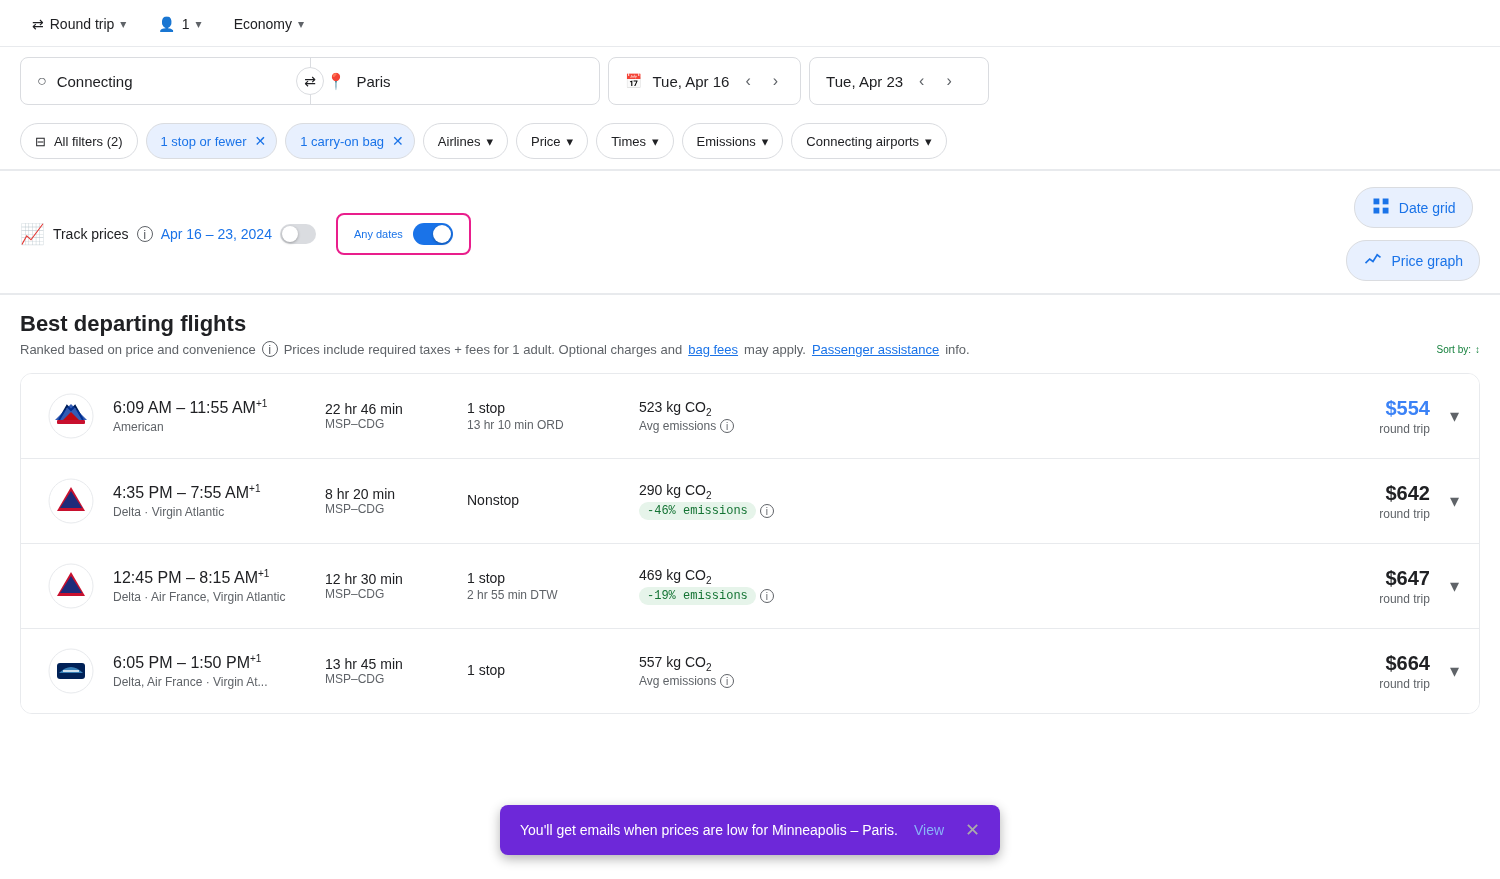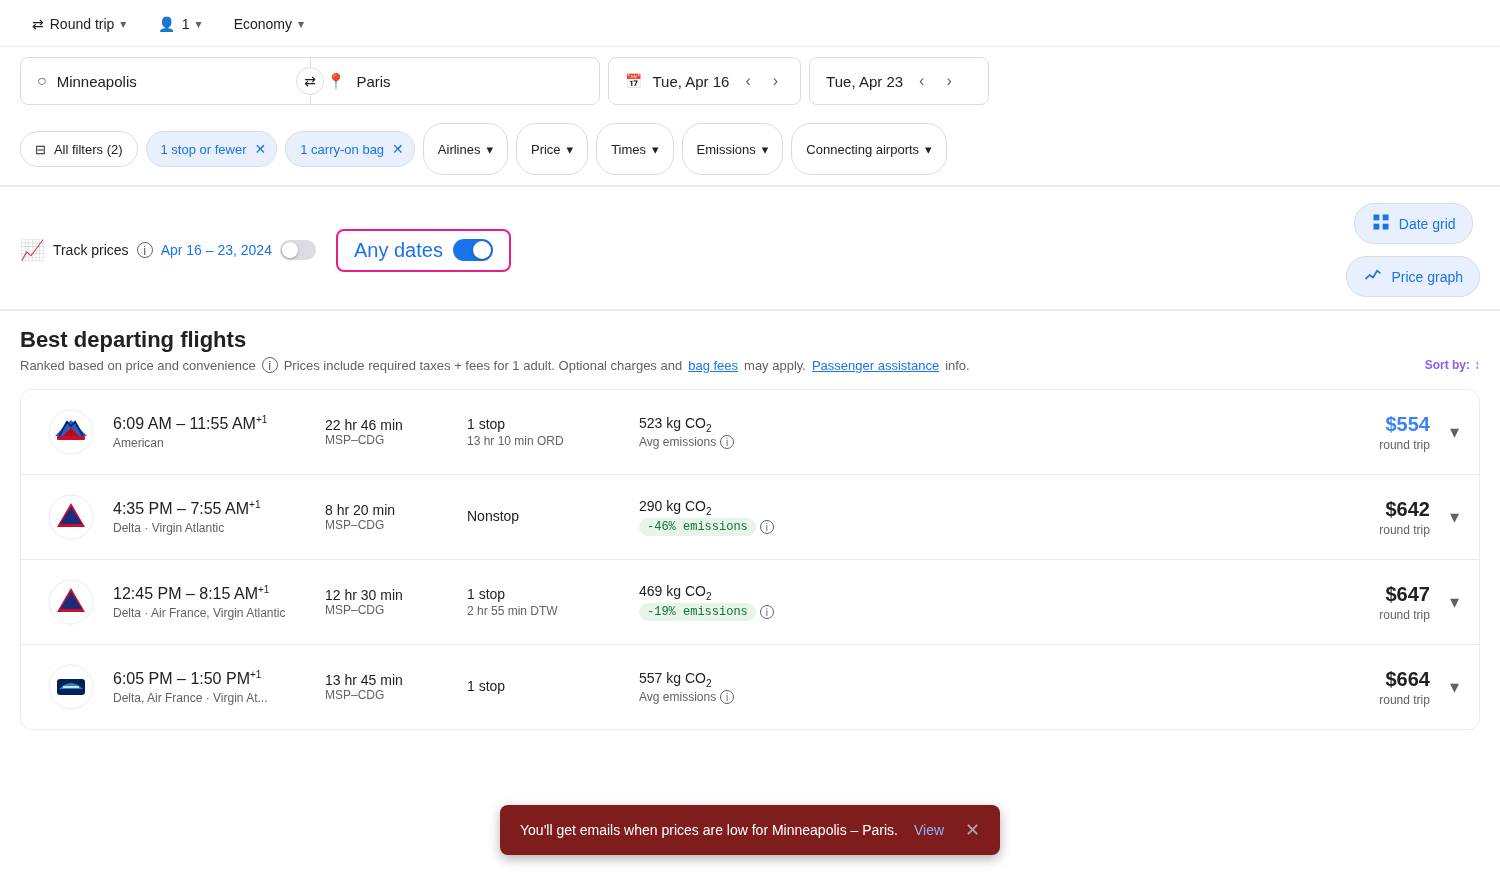--- a/index.html
+++ b/index.html
@@ -13,21 +13,21 @@
     
     .search-row { display: flex; align-items: center; gap: 8px; padding: 10px 20px; }
     .origin-box { flex: 1; display: flex; align-items: center; padding: 0 16px; gap: 10px; border-right: 1px solid #dadce0; min-width: 200px; }
     .dest-box { flex: 1; display: flex; align-items: center; padding: 0 16px; gap: 10px; min-width: 200px; }
     .search-combined { display: flex; border: 1px solid #dadce0; border-radius: 8px; overflow: visible; height: 48px; flex: 1; max-width: 580px; position: relative; }
     .swap-btn { position: absolute; left: 50%; transform: translateX(-50%); top: 50%; margin-top: -14px; z-index: 10; background: #fff; border: 1px solid #dadce0; border-radius: 50%; width: 28px; height: 28px; display: flex; align-items: center; justify-content: center; cursor: pointer; font-size: 14px; }
     .date-box { display: flex; align-items: center; border: 1px solid #dadce0; border-radius: 8px; height: 48px; padding: 0 16px; gap: 10px; cursor: pointer; min-width: 180px; }
 
     
     .filter-row { display: flex; align-items: center; gap: 8px; padding: 8px 20px 10px; border-bottom: 1px solid #e8eaed; flex-wrap: wrap; }
-    .filter-btn { display: flex; align-items: center; gap: 6px; padding: 6px 14px; border: 1px solid #dadce0; border-radius: 20px; background: #fff; cursor: pointer; font-size: 13px; color: #202124; height: 52px; }
+    .filter-btn { display: flex; align-items: center; gap: 6px; padding: 6px 14px; border: 1px solid #dadce0; border-radius: 20px; background: #fff; cursor: pointer; font-size: 13px; color: #202124; height: 36px; }
     .filter-chip { display: flex; align-items: center; gap: 6px; padding: 6px 10px 6px 14px; border: 1px solid #dadce0; border-radius: 20px; background: #e8f0fe; cursor: pointer; font-size: 13px; color: #1a73e8; height: 36px; }
     .chip-x { cursor: pointer; font-size: 14px; color: #1a73e8; margin-left: 2px; }
     .all-filters-btn { display: flex; align-items: center; gap: 8px; padding: 6px 14px; border: 1px solid #dadce0; border-radius: 20px; background: #fff; cursor: pointer; font-size: 13px; color: #202124; height: 36px; }
 
     
     .track-row { display: flex; align-items: center; padding: 16px 20px 12px; gap: 20px; border-bottom: 1px solid #e8eaed; }
     .track-left { display: flex; align-items: center; gap: 8px; }
     .toggle-switch { width: 36px; height: 20px; background: #dadce0; border-radius: 10px; position: relative; cursor: pointer; }
     .toggle-switch.off { background: #dadce0; }
     .toggle-knob { width: 16px; height: 16px; background: #fff; border-radius: 50%; position: absolute; top: 2px; left: 2px; transition: left 0.2s; box-shadow: 0 1px 3px rgba(0,0,0,0.3); }
@@ -35,21 +35,21 @@
     .toggle-on { width: 40px; height: 22px; background: #1a73e8; border-radius: 11px; position: relative; cursor: pointer; }
     .toggle-on-knob { width: 18px; height: 18px; background: #fff; border-radius: 50%; position: absolute; top: 2px; right: 2px; box-shadow: 0 1px 3px rgba(0,0,0,0.3); }
     .track-right { margin-left: auto; display: flex; align-items: center; gap: 12px; flex-direction: column; }
     .view-btn { display: flex; align-items: center; gap: 8px; padding: 8px 16px; border: 1px solid #dadce0; border-radius: 20px; background: #e8f0fe; cursor: pointer; font-size: 14px; color: #1a73e8; }
 
     
     .results-section { padding: 16px 20px; }
     .results-title { font-size: 22px; font-weight: 600; color: #202124; margin-bottom: 4px; }
     .results-subtitle { font-size: 13px; color: #5f6368; display: flex; align-items: center; gap: 6px; }
     .results-subtitle a { color: #1a73e8; text-decoration: underline; cursor: pointer; }
-    .sort-by { margin-left: auto; color: #8b5cf6; font-size: 12px; cursor: pointer; display: flex; align-items: center; gap: 4px; font-weight: bold; }
+    .sort-by { margin-left: auto; color: #15803d; font-size: 10px; cursor: pointer; display: flex; align-items: center; gap: 4px; }
     .subtitle-row { display: flex; margin-bottom: 16px; gap: 32px; }
 
     
     .flights-container { border: 1px solid #e8eaed; border-radius: 12px; overflow: hidden; }
     .flight-row { display: flex; align-items: center; padding: 18px 20px; border-bottom: 1px solid #e8eaed; cursor: pointer; background: #fff; gap: 12px; }
     .flight-row:last-child { border-bottom: none; }
     .airline-logo { width: 60px; display: flex; align-items: center; justify-content: center; flex-shrink: 0; }
     .flight-times { min-width: 200px; }
     .flight-time { font-size: 16px; font-weight: 500; color: #202124; }
     .flight-airline { font-size: 12px; color: #5f6368; margin-top: 2px; }
@@ -65,21 +65,21 @@
     .emissions-badge { padding: 2px 8px; border-radius: 12px; font-size: 12px; font-weight: 500; font-family: Liberation Mono, monospace; }
     .badge-green { background: #e6f4ea; color: #137333; }
     .flight-price { min-width: 140px; text-align: right; }
     .price-amount { font-size: 20px; font-weight: 600; }
     .price-green { color: #3b82f6; }
     .price-black { color: #202124; }
     .price-label { font-size: 12px; color: #5f6368; margin-top: 2px; }
     .expand-btn { color: #5f6368; cursor: pointer; font-size: 18px; margin-left: 8px; }
 
     
-    .toast { position: fixed; bottom: 24px; left: 50%; transform: translateX(-50%); background: #7f1d1d; color: #fff; border-radius: 8px; padding: 14px 20px; display: flex; align-items: center; gap: 16px; font-size: 14px; min-width: 500px; z-index: 100; box-shadow: 0 4px 12px rgba(0,0,0,0.3); }
+    .toast { position: fixed; bottom: 24px; left: 50%; transform: translateX(-50%); background: #6d28d9; color: #fff; border-radius: 8px; padding: 14px 20px; display: flex; align-items: center; gap: 16px; font-size: 14px; min-width: 500px; z-index: 100; box-shadow: 0 4px 12px rgba(0,0,0,0.3); }
     .toast-view { color: #8ab4f8; font-weight: 500; cursor: pointer; }
     .toast-close { color: #aaa; cursor: pointer; font-size: 18px; margin-left: auto; }
 
     
     .nav-arrow { background: none; border: none; cursor: pointer; color: #5f6368; font-size: 16px; padding: 4px 6px; border-radius: 50%; }
   </style>
 </head>
 <body>
 
 <div class="top-bar">
@@ -96,21 +96,21 @@
   <button class="top-btn">
     <span>Economy</span>
     <span class="chevron">▾</span>
   </button>
 </div>
 
 <div class="search-row">
   <div class="search-combined">
     <div class="origin-box" style="flex:1; border-right:1px solid #dadce0; padding: 0 16px;">
       <span style="color:#5f6368; font-size:16px;">○</span>
-      <span style="font-size:15px;">Minneapolis</span>
+      <span style="font-size:15px;">Connecting</span>
     </div>
     <div class="swap-btn">⇄</div>
     <div class="dest-box" style="flex:1; padding: 0 16px;">
       <span style="color:#5f6368; font-size:16px;">📍</span>
       <span style="font-size:15px;">Paris</span>
     </div>
   </div>
 
   <div class="date-box">
     <span style="color:#5f6368;">📅</span>
@@ -168,21 +168,21 @@
     <span style="color:#1a73e8; font-size:20px;">📈</span>
     <span style="font-weight:500;font-size:14px;">Track prices</span>
     <span style="color:#5f6368; font-size:13px; border:1px solid #5f6368; border-radius:50%; width:16px; height:16px; display:inline-flex; align-items:center; justify-content:center; cursor:pointer;">i</span>
     <span style="color:#1a73e8; font-size:14px;">Apr 16 – 23, 2024</span>
     <div class="toggle-switch off">
       <div class="toggle-knob"></div>
     </div>
   </div>
 
   <div class="any-dates-box">
-    <span style="font-size:20px; font-weight:500; color:#1a73e8;">Any dates</span>
+    <span style="font-size:11px; font-weight:500; color:#1a73e8;">Any dates</span>
     <div class="toggle-on">
       <div class="toggle-on-knob"></div>
     </div>
   </div>
 
   <div class="track-right">
     <button class="view-btn">
       <span>
         <svg width="20" height="20" viewBox="0 0 24 24" fill="#1a73e8">
             <rect x="3" y="3" width="7" height="7"></rect>

